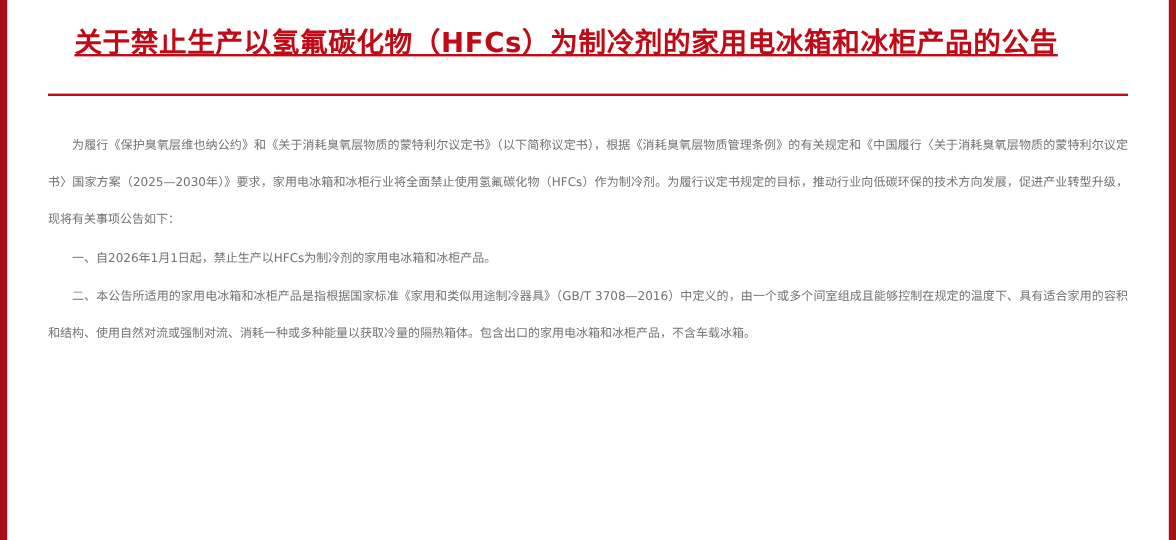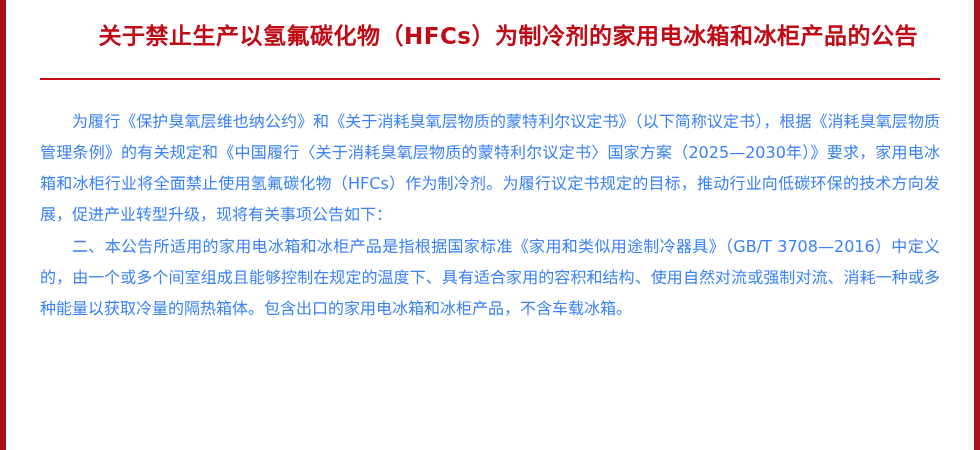--- a/index.html
+++ b/index.html
@@ -42,36 +42,37 @@
   }
 
   .doc-title {
     margin: 0;
     padding: 16px 22px 0 22px;
     color: #c00a16;
     font-family: "DejaVu Sans", "Liberation Sans", sans-serif;
     font-weight: bold;
     font-size: 23px;
     line-height: 40px;
-    text-align: right;
+    text-align: left;
     letter-spacing: 0.5px;
+    text-decoration: underline;
   }
 
   .title-rule {
     margin: 22px 0 0 0;
     height: 2px;
     background: #c00a16;
     width: 100%;
   }
 
   .body-text {
     margin-top: 26px;
-    color: #3b82f6;
+    color: #737373;
     font-family: "DejaVu Sans", "Liberation Sans", sans-serif;
-    font-size: 16px;
+    font-size: 10px;
     line-height: 31px;
     text-align: justify;
     text-justify: inter-ideograph;
   }
 
   .para {
     margin: 0;
     text-indent: 2em;
   }
   .para + .para {
@@ -87,17 +88,18 @@
   <div class="rail rail-right"></div>
 
   <div class="content">
 
     <h1 class="doc-title">关于禁止生产以氢氟碳化物（HFCs）为制冷剂的家用电冰箱和冰柜产品的公告</h1>
 
     <div class="title-rule"></div>
 
     <div class="body-text">
       <p class="para">为履行《保护臭氧层维也纳公约》和《关于消耗臭氧层物质的蒙特利尔议定书》（以下简称议定书），根据《消耗臭氧层物质管理条例》的有关规定和《中国履行〈关于消耗臭氧层物质的蒙特利尔议定书〉国家方案（2025—2030年）》要求，家用电冰箱和冰柜行业将全面禁止使用氢氟碳化物（HFCs）作为制冷剂。为履行议定书规定的目标，推动行业向低碳环保的技术方向发展，促进产业转型升级，现将有关事项公告如下：</p>
+      <p class="para">一、自2026年1月1日起，禁止生产以HFCs为制冷剂的家用电冰箱和冰柜产品。</p>
       <p class="para">二、本公告所适用的家用电冰箱和冰柜产品是指根据国家标准《家用和类似用途制冷器具》（GB/T 3708—2016）中定义的，由一个或多个间室组成且能够控制在规定的温度下、具有适合家用的容积和结构、使用自然对流或强制对流、消耗一种或多种能量以获取冷量的隔热箱体。包含出口的家用电冰箱和冰柜产品，不含车载冰箱。</p>
     </div>
 
   </div>
 </div>
 
 </body></html>

